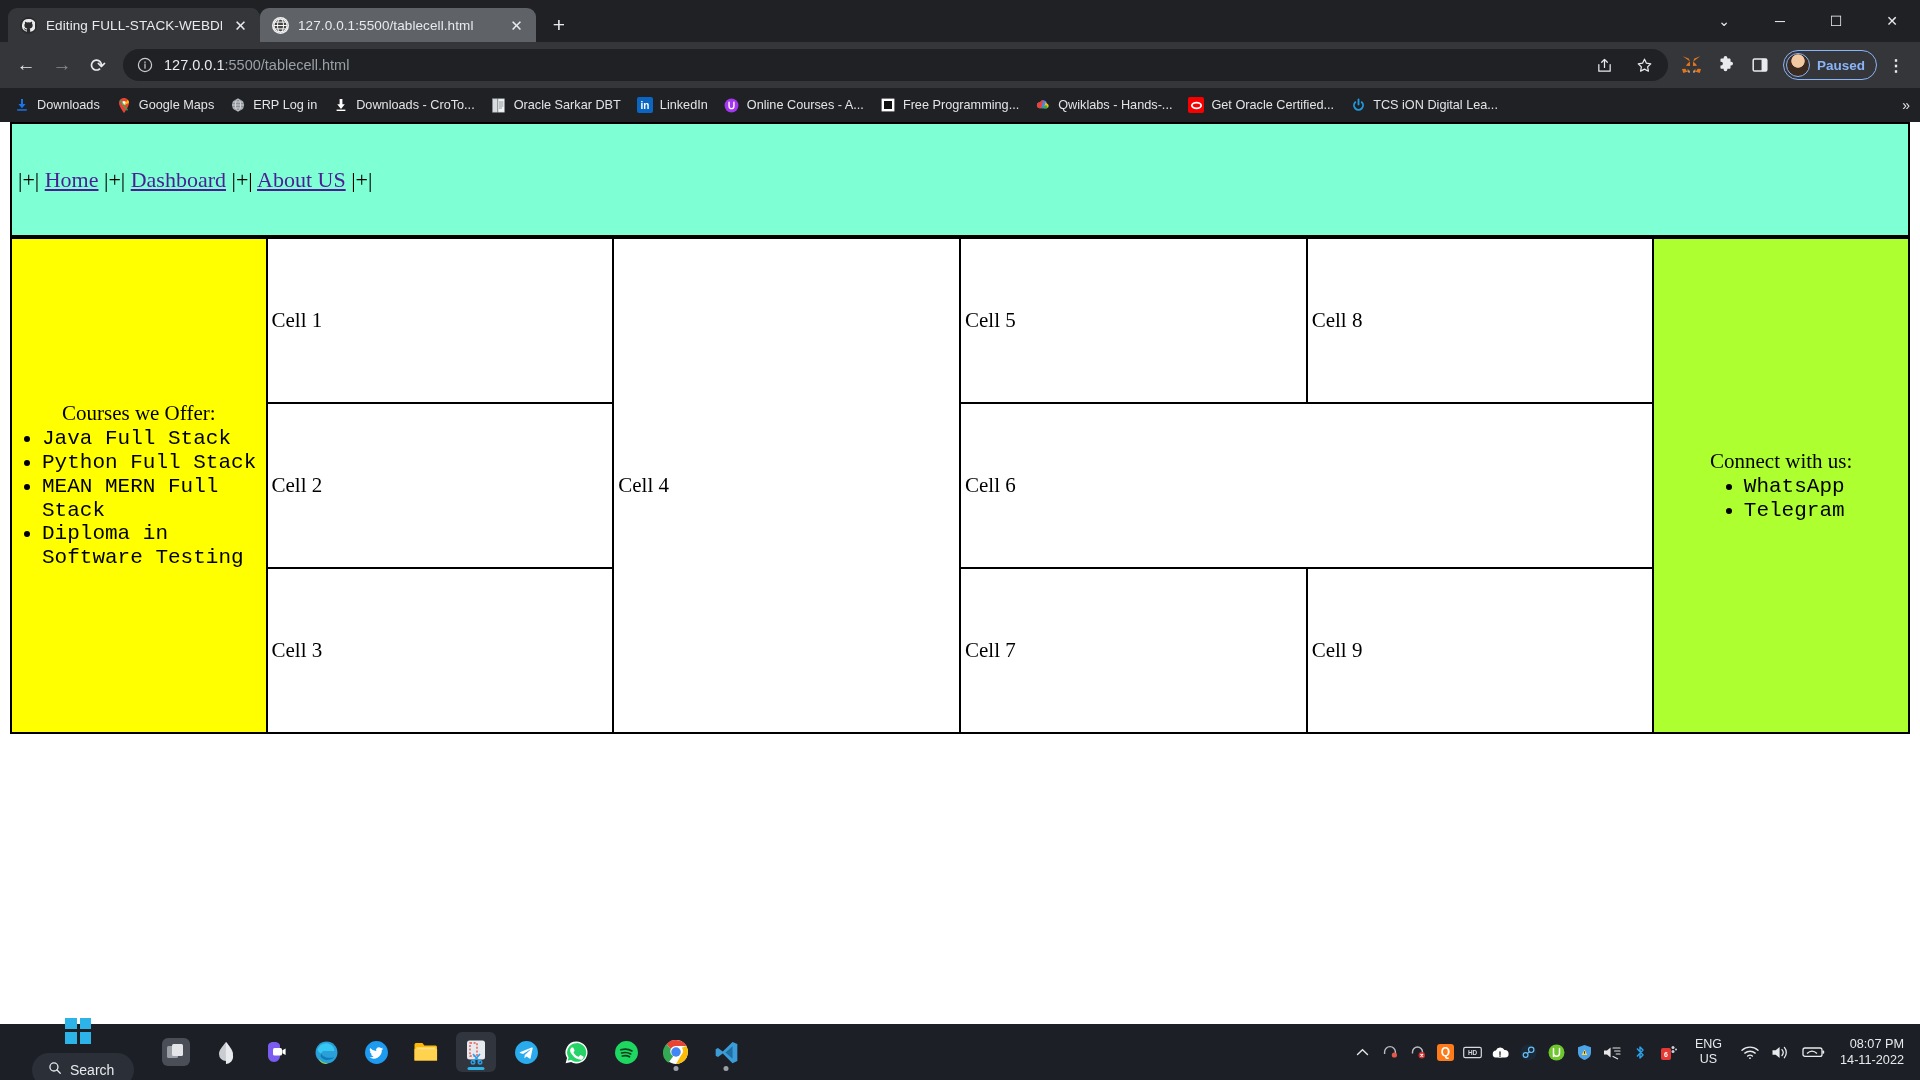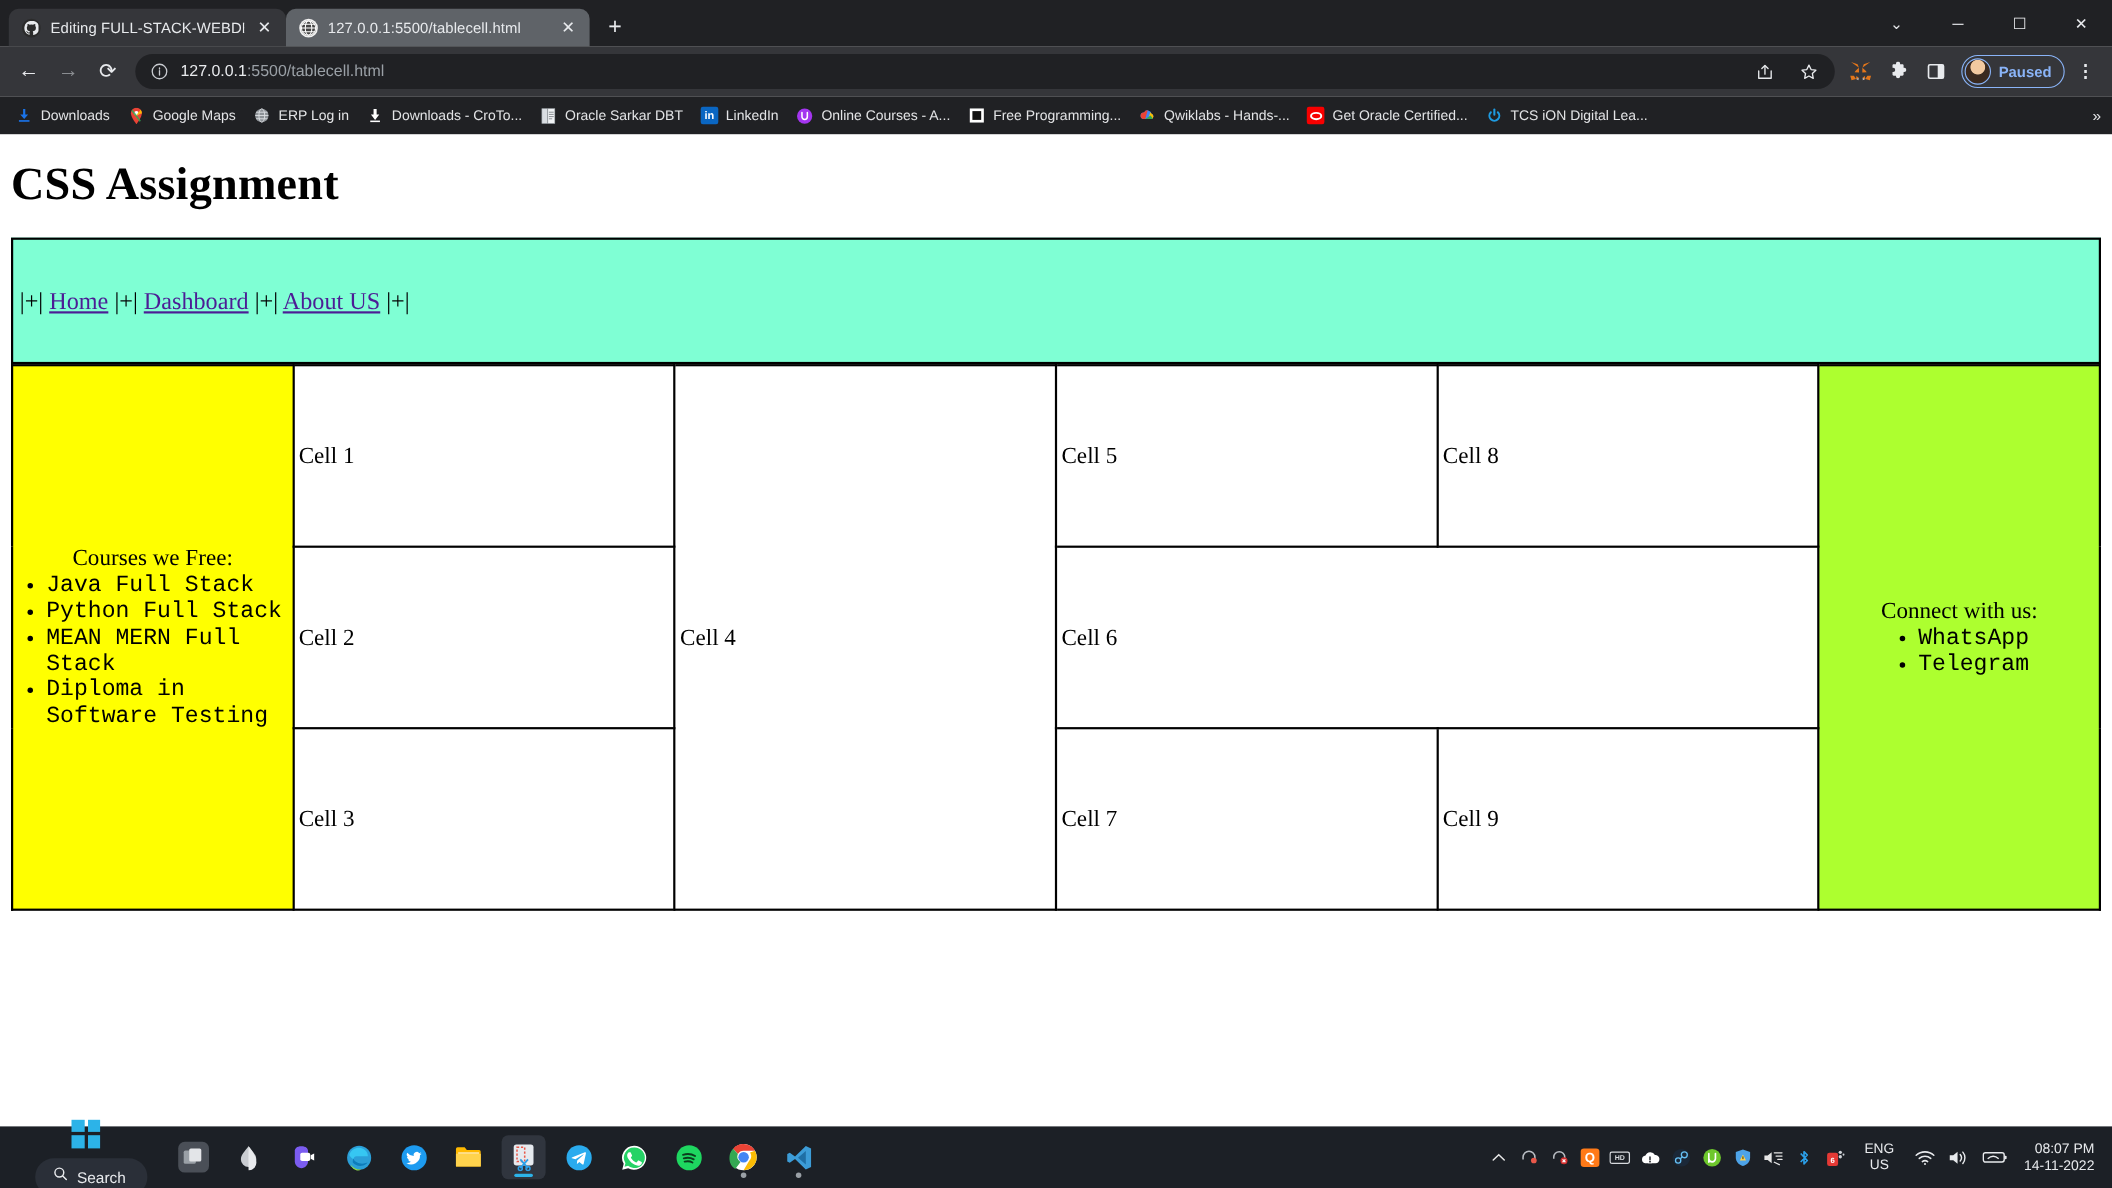--- a/index.html
+++ b/index.html
@@ -388,31 +388,30 @@
             <path d="M8 1.6v5.2"></path>
           </svg>
       </span>
       <span class="bm-label">TCS iON Digital Lea...</span>
     </div>
     <span class="bm-overflow">»</span>
   </div>
 
   <div id="page">
 
-    <h1 id="page-h1">CSS Assignment</h1>
 
     <div id="nav-bar">
       <span class="navtext"><span>|+|</span> <a href="#">Home</a> <span>|+|</span> <a href="#">Dashboard</a> <span>|+|</span> <a href="#">About US</a> <span>|+|</span></span>
     </div>
 
     <table id="layout-table">
       <tbody>
           <tr>
         <td class="side-yellow" rowspan="3">
-          <span class="side-head">Courses we Free:</span>
+          <span class="side-head">Courses we Offer:</span>
           <ul>
             <li>Java Full Stack</li>
             <li>Python Full Stack</li>
             <li>MEAN MERN Full Stack</li>
             <li>Diploma in Software Testing</li>
           </ul>
         </td>
         <td class="cell c-col1">Cell 1</td>
         <td class="cell c-col2" rowspan="3">Cell 4</td>
         <td class="cell c-col3">Cell 5</td>

